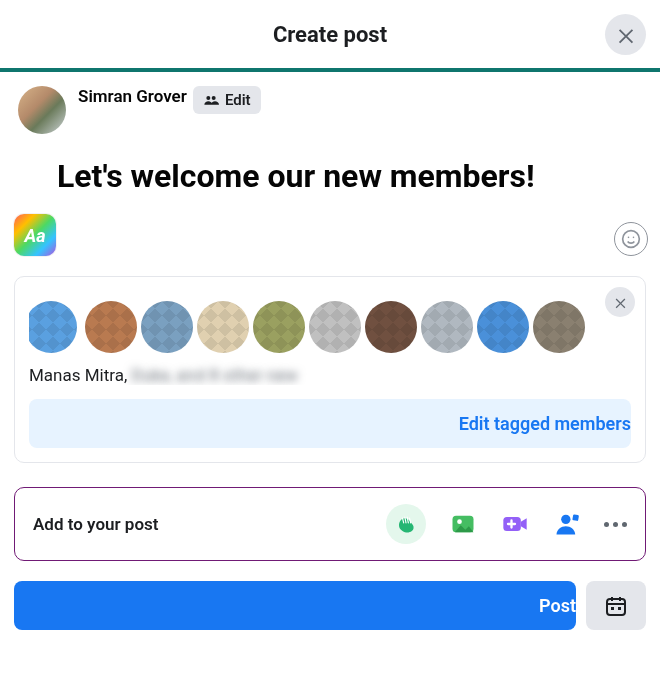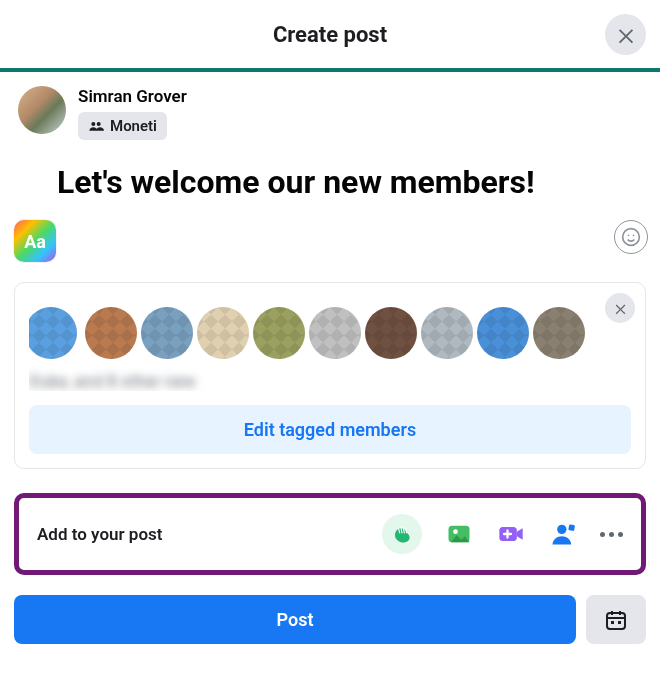--- a/index.html
+++ b/index.html
@@ -44,21 +44,21 @@
     padding: 14px 18px 0 18px;
     gap: 12px;
   }
   .avatar {
     width: 48px;
     height: 48px;
     border-radius: 50%;
     background: linear-gradient(135deg,#d8b48a,#b48a6a 40%,#6a7a5a 60%,#cfd6d9);
     flex: none;
   }
-  .author-info { display: flex; flex-direction: column; gap: 6px; }
+  .author-info { display: flex; flex-direction: row; gap: 6px; }
   .author-name { font-size: 17px; font-weight: 600; color: #050505; }
   .chips { display: flex; gap: 6px; }
   .chip {
     background: #e4e6eb;
     border-radius: 6px;
     padding: 5px 10px;
     display: flex;
     align-items: center;
     gap: 6px;
     font-size: 15px;
@@ -75,22 +75,23 @@
     font-size: 32px;
     color: #050505;
     font-weight: 700;
     line-height: 1.25;
     margin-left: 39px;
   }
 
   .compose-row {
     display: flex;
     justify-content: space-between;
-    align-items: flex-start;
+    align-items: flex-end;
     padding: 8px 12px 0 14px;
+    font-style: italic;
   }
   .aa-box {
     width: 42px;
     height: 42px;
     border-radius: 10px;
     background: linear-gradient(135deg,#ff5c5c,#ffbf00,#4cd964,#34c3ff,#af52de);
     display: flex;
     align-items: center;
     justify-content: center;
     color: #fff;
@@ -150,29 +151,29 @@
   }
   .tagged-text .blurred {
     color:transparent; text-shadow: 0 0 8px #606770;
   }
   .edit-btn {
     margin-top:14px;
     background:#e7f3ff;
     color:#1877f2;
     font-weight:600;
     font-size:18px;
-    text-align:center;
+    text-align:right;
     padding:14px 0;
     border-radius:8px;
     cursor:pointer;
   }
 
   .add-row {
     margin: 24px 14px 0 14px;
-    border:5px solid #701a75;
+    border:1px solid #701a75;
     border-radius:10px;
     padding: 16px 18px;
     display:flex;
     align-items:center;
     justify-content:space-between;
   }
   .add-label { font-size:17px; font-weight:600; color:#1c1e21;}
   .add-icons { display:flex; align-items:center; gap:22px;}
   .add-icon-wrap { width:30px; height:30px; display:flex;align-items:center;justify-content:center; cursor:pointer;}
   .add-icon-wrap.circle { width:40px;height:40px;border-radius:50%; background:#e4f7ec;}
@@ -182,21 +183,21 @@
 
   .bottom-row {
     display:flex; gap:10px; padding: 20px 14px 0 14px;
   }
   .post-btn {
     flex:1;
     background:#1877f2;
     color:#fff;
     font-weight:600;
     font-size:18px;
-    text-align:center;
+    text-align:right;
     padding:14px 0;
     border-radius:8px;
     cursor:pointer;
   }
   .schedule-btn {
     width:60px;
     background:#e4e6eb;
     border-radius:8px;
     display:flex;align-items:center;justify-content:center;
     cursor:pointer;
@@ -219,21 +220,21 @@
   <div class="avatar"></div>
   <div class="author-info">
     <div class="author-name">Simran Grover</div>
     <div class="chips">
       <div class="chip">
         <svg class="chip-icon" viewBox="0 0 24 24">
             <circle cx="8" cy="9" r="3" fill="#1c1e21"></circle>
             <circle cx="16" cy="9" r="3" fill="#1c1e21"></circle>
             <path d="M2 19c0-3 3-5 6-5s6 2 6 5M12 19c0-3 3-5 6-5s6 2 6 5" fill="#1c1e21"></path>
           </svg>
-        <span class="chip-text">Moneti</span>
+        <span class="chip-text">Edit</span>
       </div>
     </div>
   </div>
 </div>
 
 <div class="post-text">Let's welcome our new members!</div>
 
 <div class="compose-row">
   <div class="aa-box">
     <span>Aa</span>
@@ -260,20 +261,21 @@
     <div class="face f3"></div>
     <div class="face f4"></div>
     <div class="face f5"></div>
     <div class="face f6"></div>
     <div class="face f7"></div>
     <div class="face f8"></div>
     <div class="face f9"></div>
     <div class="face f10"></div>
   </div>
   <div class="tagged-text">
+    <span>Manas Mitra,</span>
     <span class="blurred">Duke, and 8 other new</span>
   </div>
   <div class="edit-btn">Edit tagged members</div>
 </div>
 
 <div class="add-row">
   <div class="add-label">Add to your post</div>
   <div class="add-icons">
     <div class="add-icon-wrap circle">
       <svg class="ic" viewBox="0 0 24 24">

